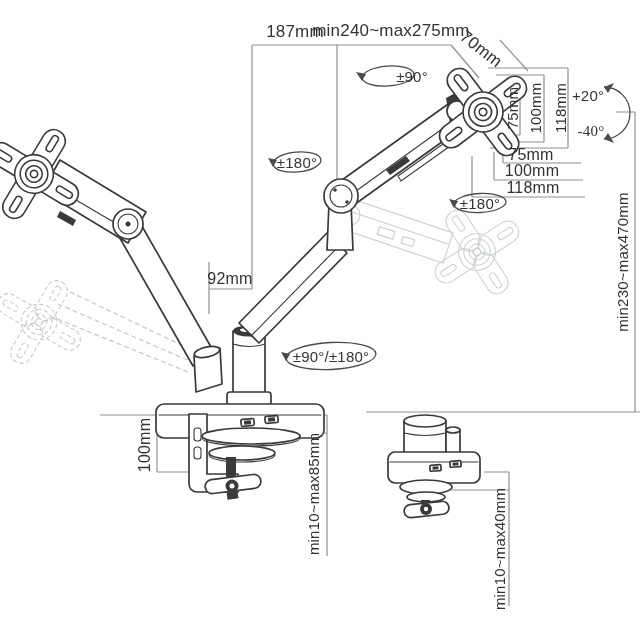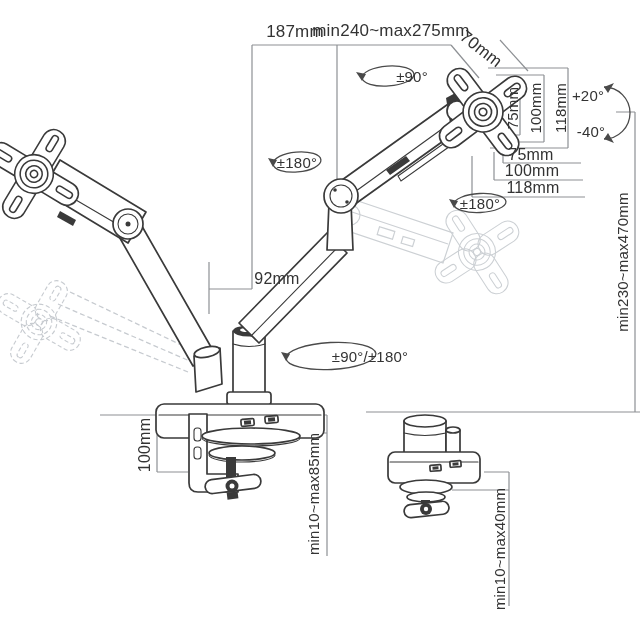--- a/index.html
+++ b/index.html
@@ -183,29 +183,29 @@
   <span class="lbl big" style="left:295px;top:31px;">187mm</span>
   <span class="lbl big" style="left:391px;top:30px;">min240~max275mm</span>
   <span class="lbl big rot38" style="left:481px;top:49px;">70mm</span>
   <span class="lbl small" style="left:388px;top:76px;margin-left:24px;">±90°</span>
 
   <span class="lbl small rot" style="left:512px;top:108px;">75mm</span>
   <span class="lbl small rot" style="left:535px;top:108px;">100mm</span>
   <span class="lbl small rot" style="left:560px;top:108px;">118mm</span>
 
   <span class="lbl small" style="left:588px;top:95px;">+20°</span>
-  <span class="lbl small" style="left:591px;top:131px;">-40°</span>
+  <span class="lbl small" style="left:591px;top:131px;font-family:Liberation Serif, serif;">-40°</span>
 
   <span class="lbl" style="left:531px;top:155px;">75mm</span>
   <span class="lbl" style="left:532px;top:171px;">100mm</span>
   <span class="lbl" style="left:533px;top:188px;">118mm</span>
 
   <span class="lbl small" style="left:480px;top:203px;">±180°</span>
   <span class="lbl small rot" style="left:622px;top:262px;">min230~max470mm</span>
   <span class="lbl small" style="left:297px;top:162px;">±180°</span>
-  <span class="lbl" style="left:230px;top:279px;margin-left:47px;">92mm</span>
-  <span class="lbl small" style="left:331px;top:356px;margin-left:39px;">±90°/±180°</span>
+  <span class="lbl" style="left:230px;top:279px;">92mm</span>
+  <span class="lbl small" style="left:331px;top:356px;">±90°/±180°</span>
 
   <span class="lbl rot" style="left:145px;top:445px;">100mm</span>
   <span class="lbl small rot" style="left:313px;top:494px;">min10~max85mm</span>
   <span class="lbl small rot" style="left:499px;top:549px;">min10~max40mm</span>
 
 </div>
 
 </body></html>

